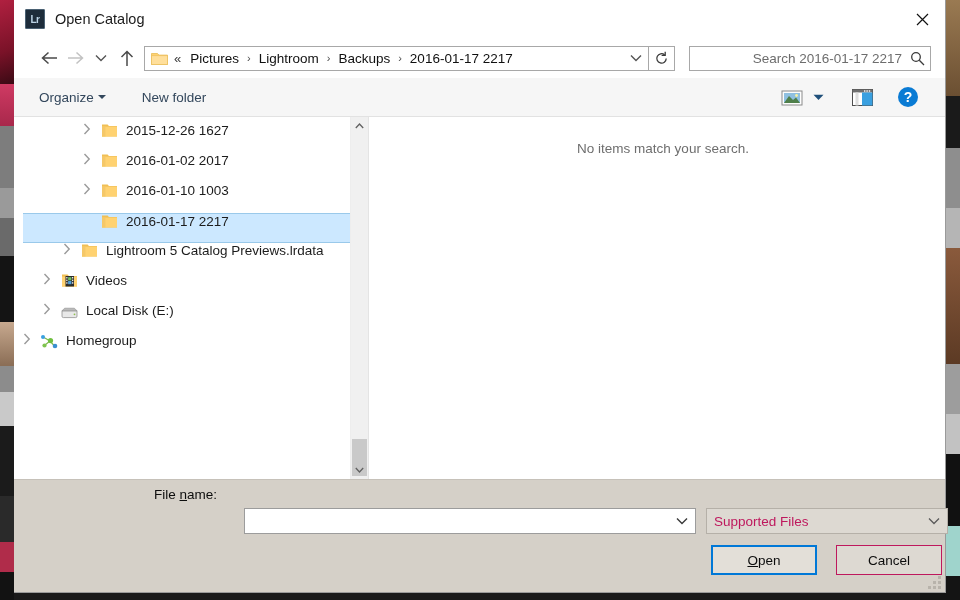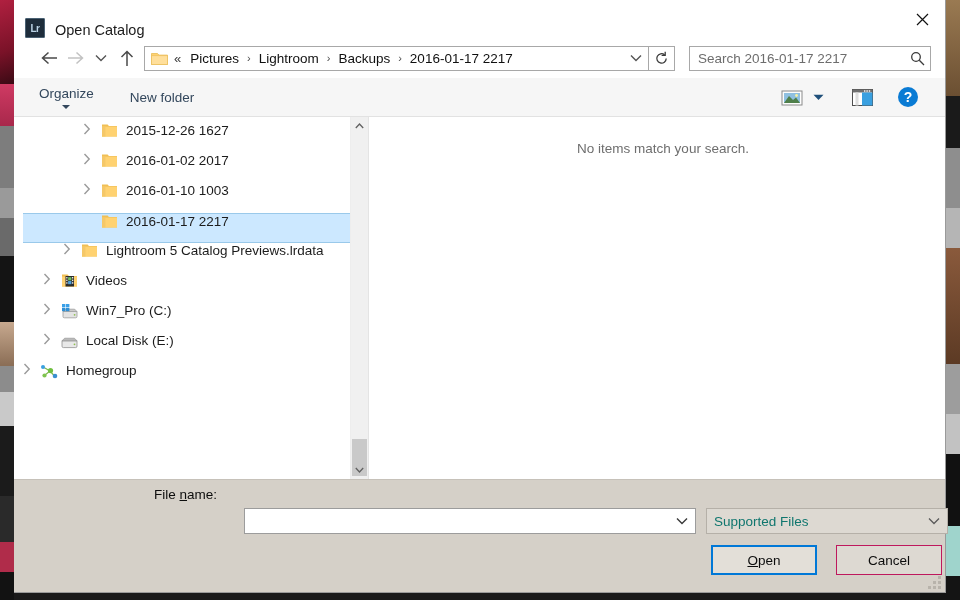--- a/index.html
+++ b/index.html
@@ -39,21 +39,21 @@
     box-sizing: border-box;
     display: flex;
     flex-direction: column;
   }
 
   
   #titlebar {
     height: 38px;
     background: #ffffff;
     display: flex;
-    align-items: flex-end;
+    align-items: center;
     flex: none;
     position: relative;
   }
   #app-icon {
     margin-left: 11px;
     width: 20px;
     height: 20px;
     background: #1e2d3b;
     border: 1px solid #4a6173;
     border-radius: 1px;
@@ -173,20 +173,21 @@
   #search-input {
     flex: 1;
     border: none;
     outline: none;
     font-family: "Liberation Sans", sans-serif;
     font-size: 13.5px;
     color: #0f172a;
     padding-left: 8px;
     background: transparent;
     min-width: 0;
+    text-align: right;
   }
   #search-input::placeholder { color: #6d6d6d; opacity: 1; }
   #search-icon { width: 26px; display:flex; align-items:center; justify-content:center; flex:none; cursor:default; }
 
   
   #toolbar {
     height: 38px;
     background: #f6f6f6;
     border-bottom: 1px solid #e2e2e2;
     display: flex;
@@ -194,21 +195,20 @@
     flex: none;
   }
   .tb-item {
     font-size: 13.5px;
     color: #33475c;
     padding: 4px 9px;
     display: flex;
     align-items: center;
     gap: 4px;
     cursor: default;
-    flex-direction: column;
   }
   #tb-organize { margin-left: 16px; }
   #tb-newfolder { margin-left: 18px; }
   .tb-caret {
     width: 0; height: 0;
     border-left: 4px solid transparent;
     border-right: 4px solid transparent;
     border-top: 4.5px solid #33475c;
   }
   #tb-right {
@@ -379,21 +379,21 @@
     height: 26px;
     background: #ddd9d2;
     border: 1px solid #b5b0a8;
     box-sizing: border-box;
     display: flex;
     align-items: center;
     cursor: default;
   }
   #filetype-text {
     font-size: 13.5px;
-    color: #0f766e;
+    color: #be185d;
     padding-left: 7px;
     flex: 1;
     white-space: nowrap;
     overflow: hidden;
   }
   #filetype-caret {
     width: 26px;
     display: flex; align-items: center; justify-content: center;
     flex: none;
   }
@@ -695,40 +695,20 @@
           </div>
           <div class="tree-row">
             <span style="width: 22px; flex: 0 0 auto;"></span>
             <span class="expander">
               <svg width="8" height="12" viewBox="0 0 8 12">
                 <path d="M1.5 1 L6.2 6 L1.5 11" stroke="#9a9a9a" stroke-width="1.4" fill="none"></path>
               </svg>
             </span>
             <span class="tree-icon">
               <svg width="19" height="16" viewBox="0 0 19 16">
-                <path d="M3 8.5 h14 v5 a1.3 1.3 0 0 1 -1.3 1.3 h-11.4 a1.3 1.3 0 0 1 -1.3 -1.3 z" fill="#e3e3e3" stroke="#9a9a9a" stroke-width="0.8"></path>
-                <path d="M3 8.5 h14 l-2.4 -2.4 h-9.2 z" fill="#c9c9c9" stroke="#9a9a9a" stroke-width="0.6"></path>
-                <circle cx="14.6" cy="11.8" r="0.9" fill="#8fbf4f"></circle>
-                <rect x="2" y="1" width="3.4" height="3.4" fill="#3aa0e8"></rect>
-                <rect x="6" y="1" width="3.4" height="3.4" fill="#3aa0e8"></rect>
-                <rect x="2" y="5" width="3.4" height="3.2" fill="#2f8fd4"></rect>
-                <rect x="6" y="5" width="3.4" height="3.2" fill="#2f8fd4"></rect>
-              </svg>
-            </span>
-            <span class="tree-label">Win7_Pro (C:)</span>
-          </div>
-          <div class="tree-row">
-            <span style="width: 22px; flex: 0 0 auto;"></span>
-            <span class="expander">
-              <svg width="8" height="12" viewBox="0 0 8 12">
-                <path d="M1.5 1 L6.2 6 L1.5 11" stroke="#9a9a9a" stroke-width="1.4" fill="none"></path>
-              </svg>
-            </span>
-            <span class="tree-icon">
-              <svg width="19" height="16" viewBox="0 0 19 16">
                 <path d="M2 7.8 h15 v5.4 a1.4 1.4 0 0 1 -1.4 1.4 h-12.2 a1.4 1.4 0 0 1 -1.4 -1.4 z" fill="#e8e8e8" stroke="#8f8f8f" stroke-width="0.8"></path>
                 <path d="M2 7.8 h15 l-2.6 -2.6 h-9.8 z" fill="#b9b9b9" stroke="#8f8f8f" stroke-width="0.6"></path>
                 <circle cx="14.5" cy="11.3" r="0.9" fill="#8fbf4f"></circle>
               </svg>
             </span>
             <span class="tree-label">Local Disk (E:)</span>
           </div>
           <div class="tree-row">
             <span style="width: 2px; flex: 0 0 auto;"></span>
             <span class="expander">

